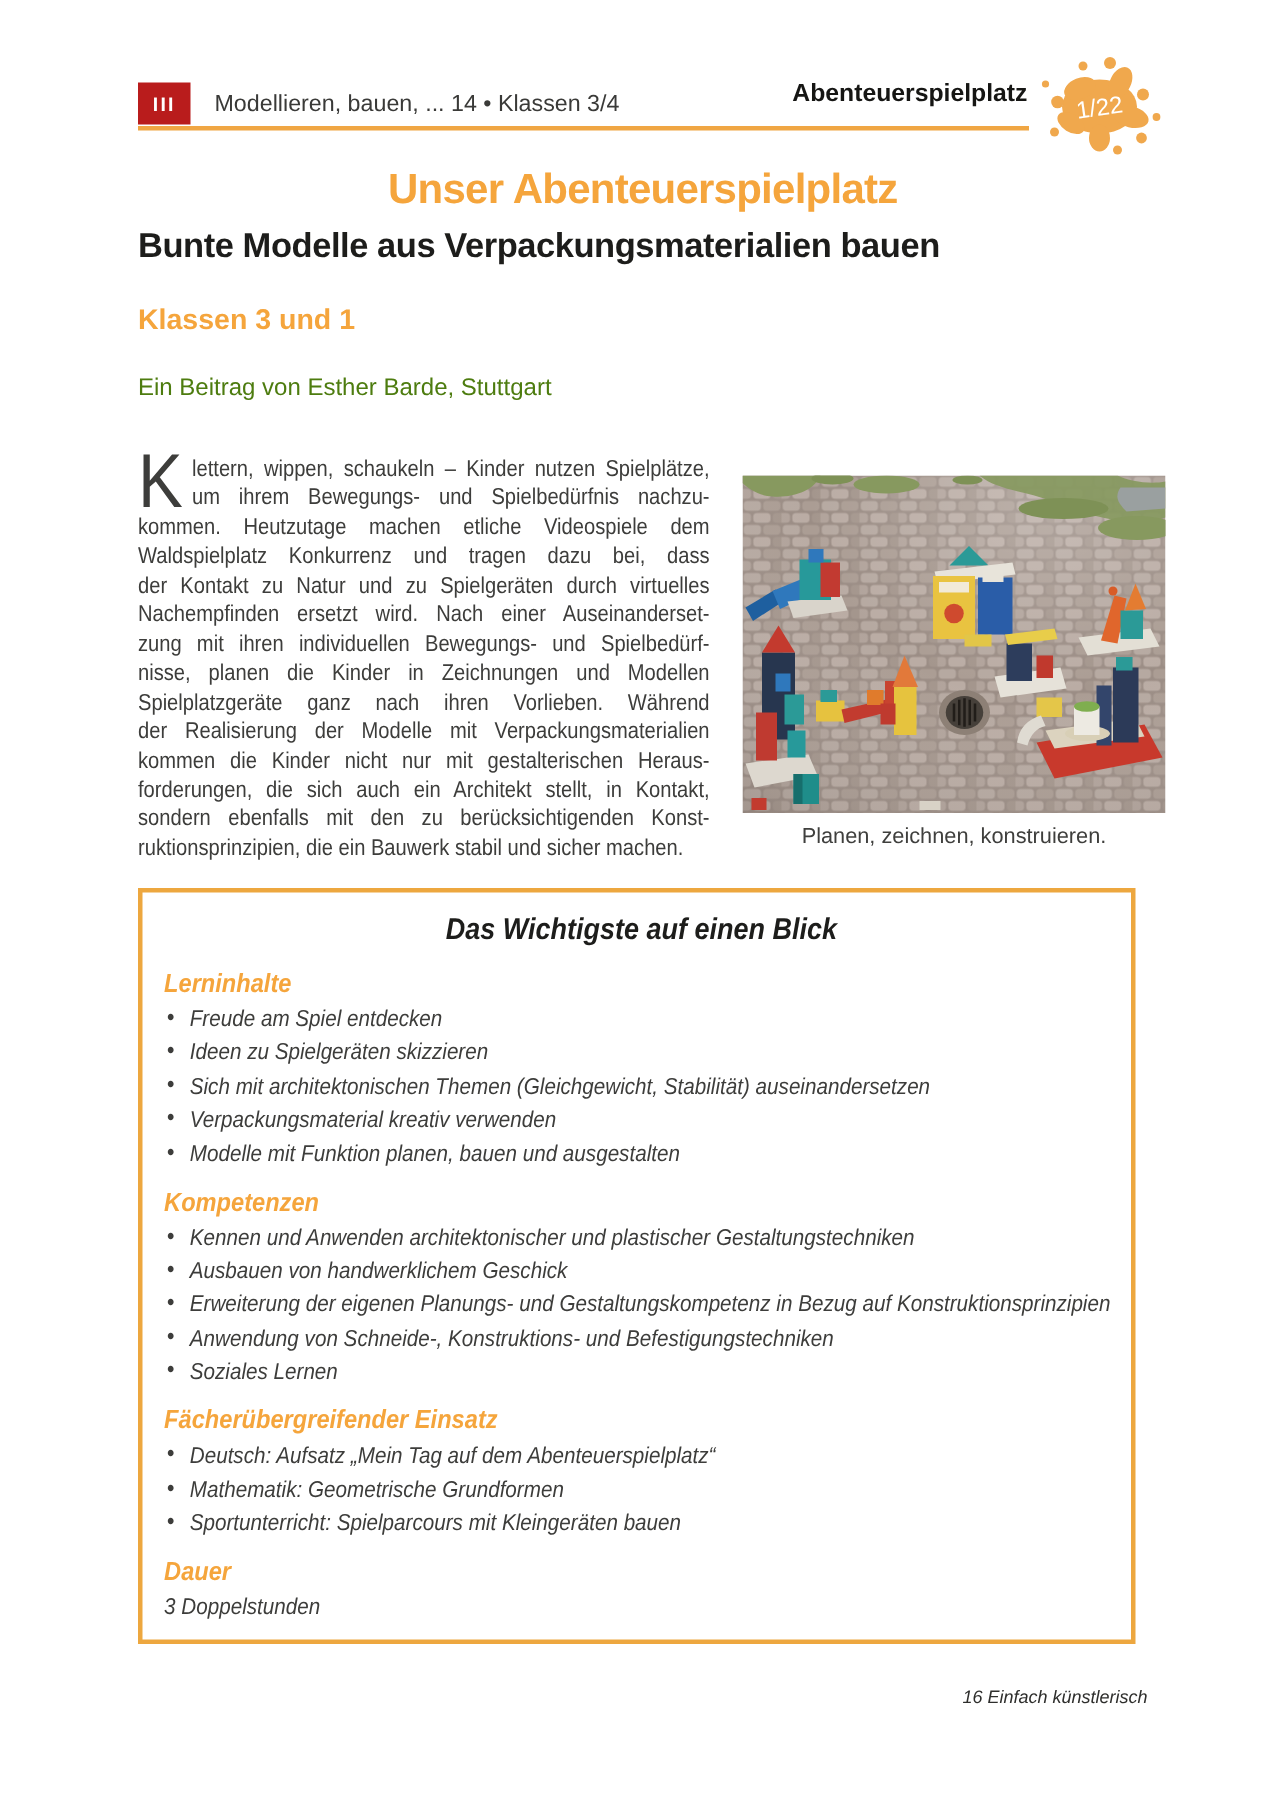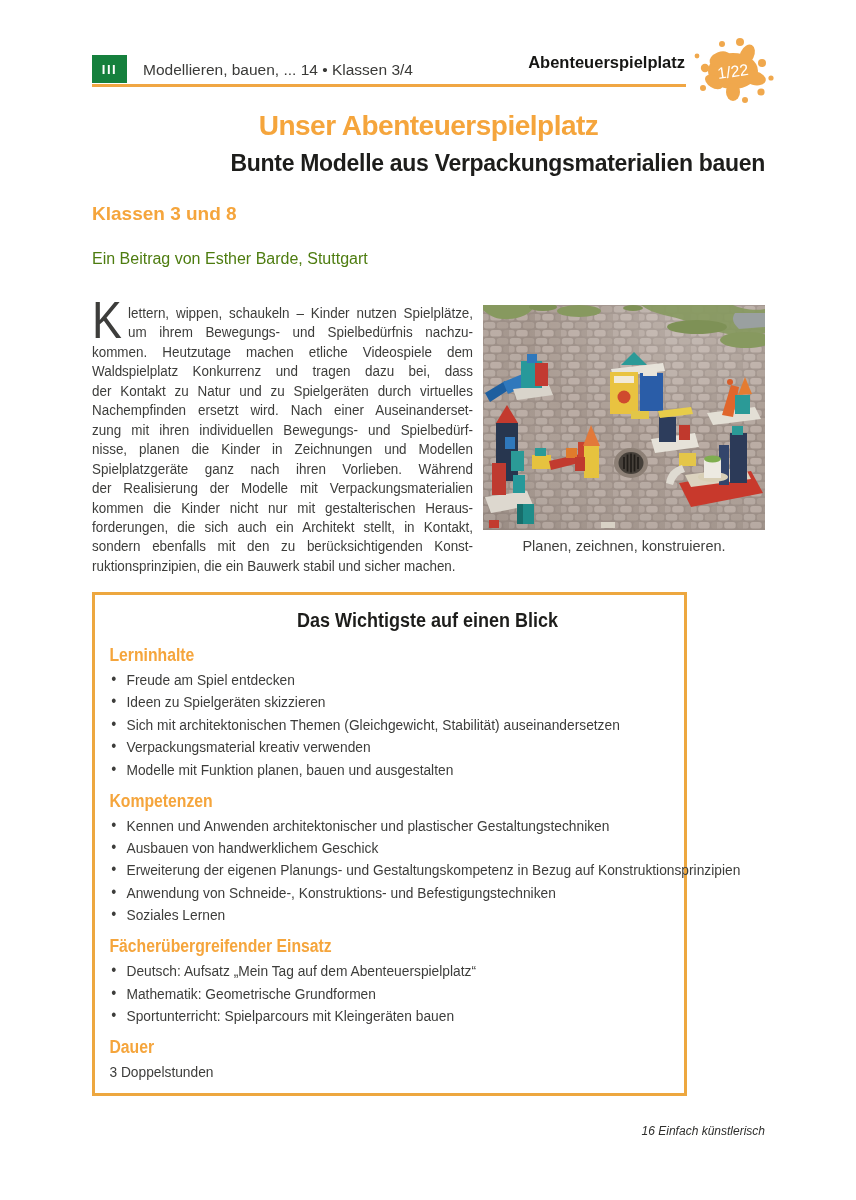--- a/index.html
+++ b/index.html
@@ -6,35 +6,35 @@
   html,body { margin:0; padding:0; }
   body {
     width:856px; height:1200px; position:relative; overflow:hidden;
     background:#ffffff; color:#3d3d3b;
     font-family:"Liberation Sans", sans-serif;
   }
 
   
   .header-tab {
     position:absolute; left:92px; top:55px; width:35px; height:28px;
-    background:#15803d; color:#fff; font-weight:bold; font-size:13px;
+    background:#b91c1c; color:#fff; font-weight:bold; font-size:13px;
     letter-spacing:1.5px; display:flex; align-items:center; justify-content:center;
   }
   .header-series { position:absolute; left:143px; top:61px; font-size:15.5px; color:#3a3a38;text-align:center; }
   .header-topic  { position:absolute; right:171px; top:53px; font-size:16.5px; font-weight:bold; color:#161614; }
   .header-rule   { position:absolute; left:92px; top:84px; width:594px; height:2.5px; background:#F0A643; }
   .splat { position:absolute; left:691px; top:34px; width:86px; height:72px; }
 
   
   .article-title {
     position:absolute; left:92px; top:110px; width:673px; text-align:center;
     font-size:28px; font-weight:bold; color:#F5A53C; letter-spacing:-0.5px;
   }
   .article-subtitle {
-    position:absolute; left:92px; top:150px; width:673px; text-align:right;
+    position:absolute; left:92px; top:150px; width:673px; text-align:left;
     font-size:23px; font-weight:bold; color:#1d1d1b; letter-spacing:-0.3px;
   }
   .classes-heading { position:absolute; left:92px; top:203px; font-size:19px; font-weight:bold; color:#F5A53C; }
   .byline { position:absolute; left:92px; top:250px; font-size:16px; color:#4d7c0f; }
 
   
   .intro {
     position:absolute; left:92px; top:303px; width:434px;
     transform:scaleX(0.878); transform-origin:left top;
     font-size:15.3px; line-height:19.45px; color:#3d3d3b;
@@ -45,21 +45,21 @@
   }
   .intro-line { text-align:justify; text-align-last:justify; }
   .intro-line:last-child { text-align-last:left; }
 
   
   .photo-fig { position:absolute; left:483px; top:305px; width:282px; }
   .photo-fig svg { display:block; }
   .photo-caption { margin-top:8px; text-align:center; font-size:14.5px; color:#3f3f3d; }
 
   
-  .overview-box { position:absolute; left:92px; top:592px; width:595px; border:3px solid #EDA73F; background:#fff; }
+  .overview-box { position:absolute; left:92px; top:592px; width:665px; border:3px solid #EDA73F; background:#fff;font-style:italic; }
   .box-inner { width:739px; transform:scaleX(0.9); transform-origin:left top; padding:8px 16px 12px; }
   .box-title { text-align:center; font-size:20px; font-weight:bold; color:#1d1d1b; margin:6px 0 0; }
   .section-heading { font-size:17.5px; font-weight:bold; color:#F5A53C; margin:13px 0 5px; }
   ul.bullets { list-style:none; margin:0; padding:0; }
   ul.bullets li { position:relative; padding-left:19px; font-size:15.3px; line-height:17px; margin-bottom:5.4px; }
   ul.bullets li::before { content:"\2022"; position:absolute; left:2px; top:-1px; font-size:16px; }
   .section-note { font-size:15.3px; margin-top:3px; }
   .section-note:empty { display:none; }
 
   
@@ -92,21 +92,21 @@
     <circle cx="70" cy="58" r="3.6"></circle>
     <circle cx="54" cy="66" r="3"></circle>
     <circle cx="6" cy="22" r="2.4"></circle>
     <circle cx="80" cy="44" r="2.6"></circle>
   </g>
   <text x="42" y="43" text-anchor="middle" font-size="16" fill="#ffffff" transform="rotate(-8 42 38)">1/22</text>
 </svg>
 
 <div class="article-title">Unser Abenteuerspielplatz</div>
 <div class="article-subtitle">Bunte Modelle aus Verpackungsmaterialien bauen</div>
-<div class="classes-heading">Klassen 3 und 8</div>
+<div class="classes-heading">Klassen 3 und 1</div>
 <div class="byline">Ein Beitrag von Esther Barde, Stuttgart</div>
 
 <div class="intro">
   <span class="dropcap">K</span>
   <div class="intro-lines">
 
       <div class="intro-line">lettern, wippen, schaukeln – Kinder nutzen Spielplätze,</div>
 
       <div class="intro-line">um ihrem Bewegungs- und Spielbedürfnis nachzu-</div>
 
@@ -129,21 +129,21 @@
       <div class="intro-line">kommen die Kinder nicht nur mit gestalterischen Heraus-</div>
 
       <div class="intro-line">forderungen, die sich auch ein Architekt stellt, in Kontakt,</div>
 
       <div class="intro-line">sondern ebenfalls mit den zu berücksichtigenden Konst-</div>
 
       <div class="intro-line">ruktionsprinzipien, die ein Bauwerk stabil und sicher machen.</div>
     </div>
 </div>
 
-<figure class="photo-fig" style="margin:0">
+<figure class="photo-fig" style="margin:12px">
   <svg viewBox="0 0 282 225" width="282" height="225" aria-hidden="true">
     <defs>
       <pattern id="cob" width="26" height="16" patternUnits="userSpaceOnUse">
         <rect width="26" height="16" fill="#9b8d85"></rect>
         <rect x="0.8" y="1" width="11.5" height="6.5" rx="2.5" fill="#b6a9a1"></rect>
         <rect x="13.8" y="1" width="11.5" height="6.5" rx="2.5" fill="#ab9d94"></rect>
         <rect x="-5.8" y="9" width="11.5" height="6.5" rx="2.5" fill="#b1a39b"></rect>
         <rect x="7.2" y="9" width="11.5" height="6.5" rx="2.5" fill="#baaca4"></rect>
         <rect x="20.2" y="9" width="11.5" height="6.5" rx="2.5" fill="#a4968d"></rect>
       </pattern>

